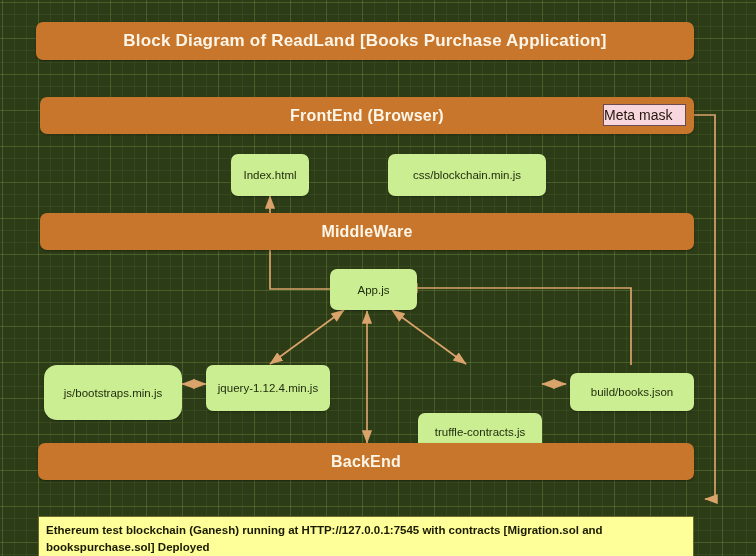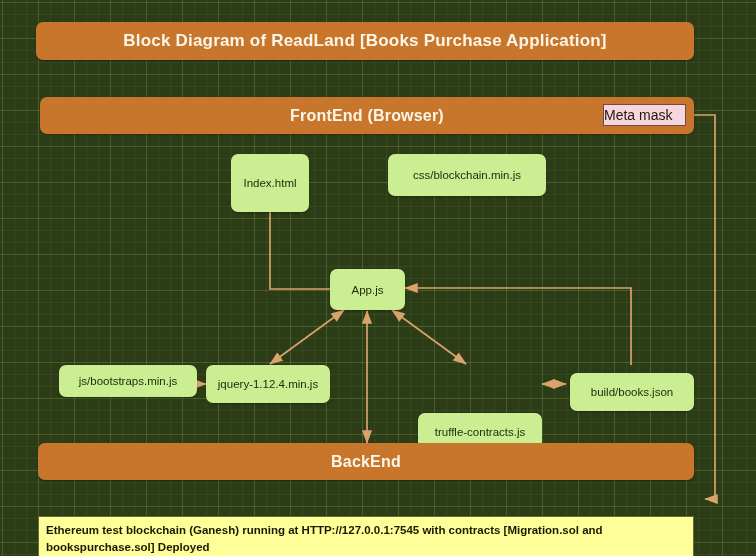--- a/index.html
+++ b/index.html
@@ -125,38 +125,41 @@
   </div>
 
   <div class="band band-label" style="left:40px; top:97px; width:654px; height:37px;">
     <span>FrontEnd (Browser)</span>
   </div>
 
   <div class="badge" style="left:603px; top:104px; width:83px; height:22px;">
     <span>Meta mask</span>
   </div>
 
-  <div class="node" style="left:231px; top:154px; width:78px; height:58px;text-align:center;">
+  <div class="node" style="left:231px; top:154px; width:78px; height:42px;text-align:center;">
     <span>Index.html</span>
   </div>
 
   <div class="node" style="left:388px; top:154px; width:158px; height:42px;">
     <span>css/blockchain.min.js</span>
   </div>
 
+  <div class="band band-label" style="left:40px; top:213px; width:654px; height:37px;">
+    <span>MiddleWare</span>
+  </div>
 
-  <div class="node" style="left:330px; top:269px; width:75px; height:41px;">
+  <div class="node" style="left:330px; top:269px; width:87px; height:41px;">
     <span>App.js</span>
   </div>
 
-  <div class="node" style="left:59px; top:365px; width:138px; height:32px;">
+  <div class="node" style="left:44px; top:365px; width:138px; height:55px;border-radius:13px;">
     <span>js/bootstraps.min.js</span>
   </div>
 
-  <div class="node" style="left:206px; top:365px; width:124px; height:38px;">
+  <div class="node" style="left:206px; top:365px; width:124px; height:46px;">
     <span>jquery-1.12.4.min.js</span>
   </div>
 
   <div class="node" style="left:418px; top:365px; width:124px; height:38px;margin-top:48px;">
     <span>truffle-contracts.js</span>
   </div>
 
   <div class="node" style="left:570px; top:365px; width:124px; height:38px;margin-top:8px;">
     <span>build/books.json</span>
   </div>

